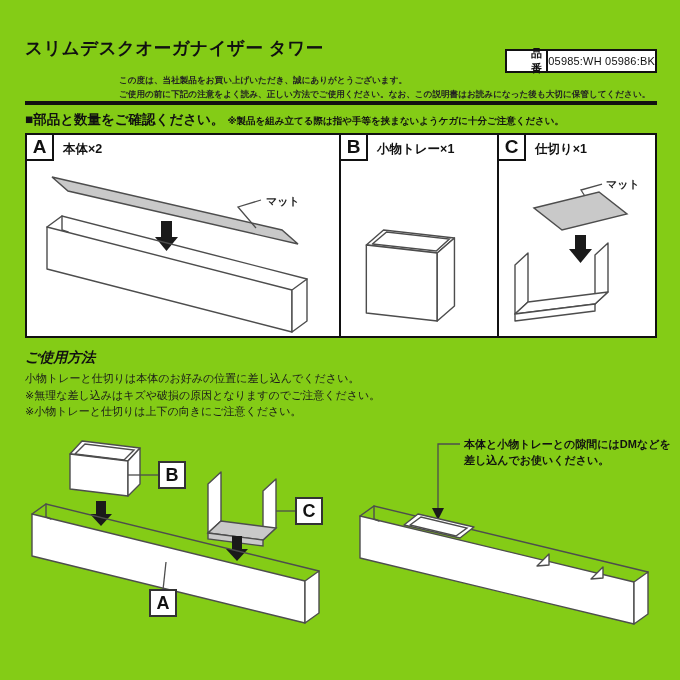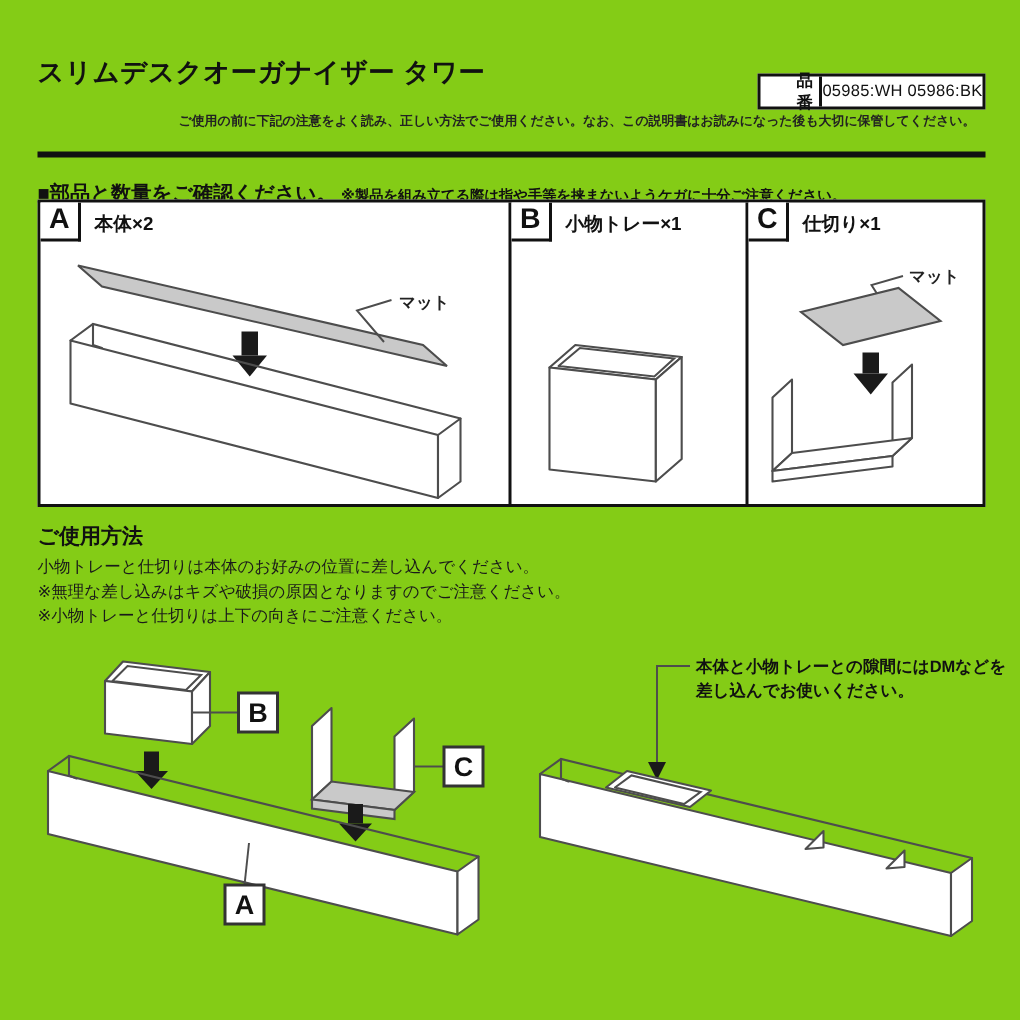--- a/index.html
+++ b/index.html
@@ -8,32 +8,32 @@
     position:relative; width:680px; height:680px; background:#84cc16;
     font-family:"Liberation Sans","DejaVu Sans",sans-serif; color:#111; overflow:hidden;
   }
   .title { position:absolute; left:25px; top:36px; font-size:17.5px; font-weight:bold; letter-spacing:.5px; }
   .partno { position:absolute; left:505px; top:49px; width:152px; height:24px; border:2px solid #111; display:flex; background:#fff;padding-left:24px; }
   .partno-label { width:46px; border-right:2px solid #111; display:flex; align-items:center; justify-content:center; font-size:11px; font-weight:bold; }
   .partno-value { flex:1; display:flex; align-items:center; justify-content:center; font-size:11px; font-weight:normal; letter-spacing:.2px; white-space:nowrap; }
   .manual-title { position:absolute; left:25px; top:69px; font-size:21px; font-weight:bold; letter-spacing:1px; }
   .intro { position:absolute; left:119px; top:74px; font-size:8.6px; font-weight:bold; line-height:1.6; color:#222; }
   .rule { position:absolute; left:25px; top:101px; width:632px; height:4px; background:#111; }
-  .parts-heading-row { position:absolute; left:25px; top:120px; width:632px; white-space:nowrap;text-decoration:underline; }
+  .parts-heading-row { position:absolute; left:25px; top:110px; width:632px; white-space:nowrap; }
   .parts-heading { font-size:13.5px; font-weight:bold; }
   .parts-caution { font-size:9.5px; font-weight:bold; margin-left:3px; }
   .parts-table { position:absolute; left:25px; top:133px; width:632px; height:205px; border:2px solid #111; display:flex; background:#fff; }
   .part-cell { position:relative; height:100%; }
   .cell-a { width:314px; border-right:2px solid #111; }
   .cell-b { width:158px; border-right:2px solid #111; }
   .cell-c { flex:1; }
   .letter-box { position:absolute; left:0; top:0; width:27px; height:26px; border-right:2px solid #111; border-bottom:2px solid #111; background:#fff; display:flex; align-items:center; justify-content:center; font-size:19px; font-weight:bold; z-index:2; }
   .part-name { position:absolute; left:36px; top:6px; font-size:12.5px; font-weight:bold; z-index:2; }
   .cell-svg { position:absolute; left:0; top:0; width:100%; height:100%; }
-  .usage-heading { position:absolute; left:25px; top:349px; font-size:14px; font-weight:bold; }
+  .usage-heading { position:absolute; left:25px; top:349px; font-size:14px; font-weight:bold;font-style:italic; }
   .usage-lines { position:absolute; left:25px; top:370px; font-size:11px; font-weight:normal; line-height:16.5px; color:#1a1a1a; }
   .diagram-left { position:absolute; left:20px; top:424px; width:330px; height:216px; }
   .diagram-right { position:absolute; left:352px; top:424px; width:320px; height:216px; }
   svg text { font-family:"Liberation Sans","DejaVu Sans",sans-serif; }
   .draw { fill:#ffffff; stroke:#4d4d4d; stroke-width:1.4; stroke-linejoin:round; }
   .ln { fill:none; stroke:#4d4d4d; stroke-width:1.4; stroke-linecap:round; }
   .lead { fill:none; stroke:#4d4d4d; stroke-width:1.3; }
   .arr { fill:#1a1a1a; stroke:none; }
   .lbl-rect { fill:#fff; stroke:#333; stroke-width:2; }
   .lbl-txt { font-size:18px; font-weight:bold; fill:#111; }
@@ -46,20 +46,21 @@
 <div class="page">
 
   <h1 class="title">スリムデスクオーガナイザー タワー</h1>
 
   <div class="partno">
     <span class="partno-label">品番</span>
     <span class="partno-value">05985:WH 05986:BK</span>
   </div>
 
   <div class="intro">
+    <div>この度は、当社製品をお買い上げいただき、誠にありがとうございます。</div>
     <div>ご使用の前に下記の注意をよく読み、正しい方法でご使用ください。なお、この説明書はお読みになった後も大切に保管してください。</div>
   </div>
   <div class="rule"></div>
 
   <div class="parts-heading-row">
     <span class="parts-heading">■部品と数量をご確認ください。</span><span class="parts-caution">※製品を組み立てる際は指や手等を挟まないようケガに十分ご注意ください。</span>
   </div>
 
   <div class="parts-table">
 

